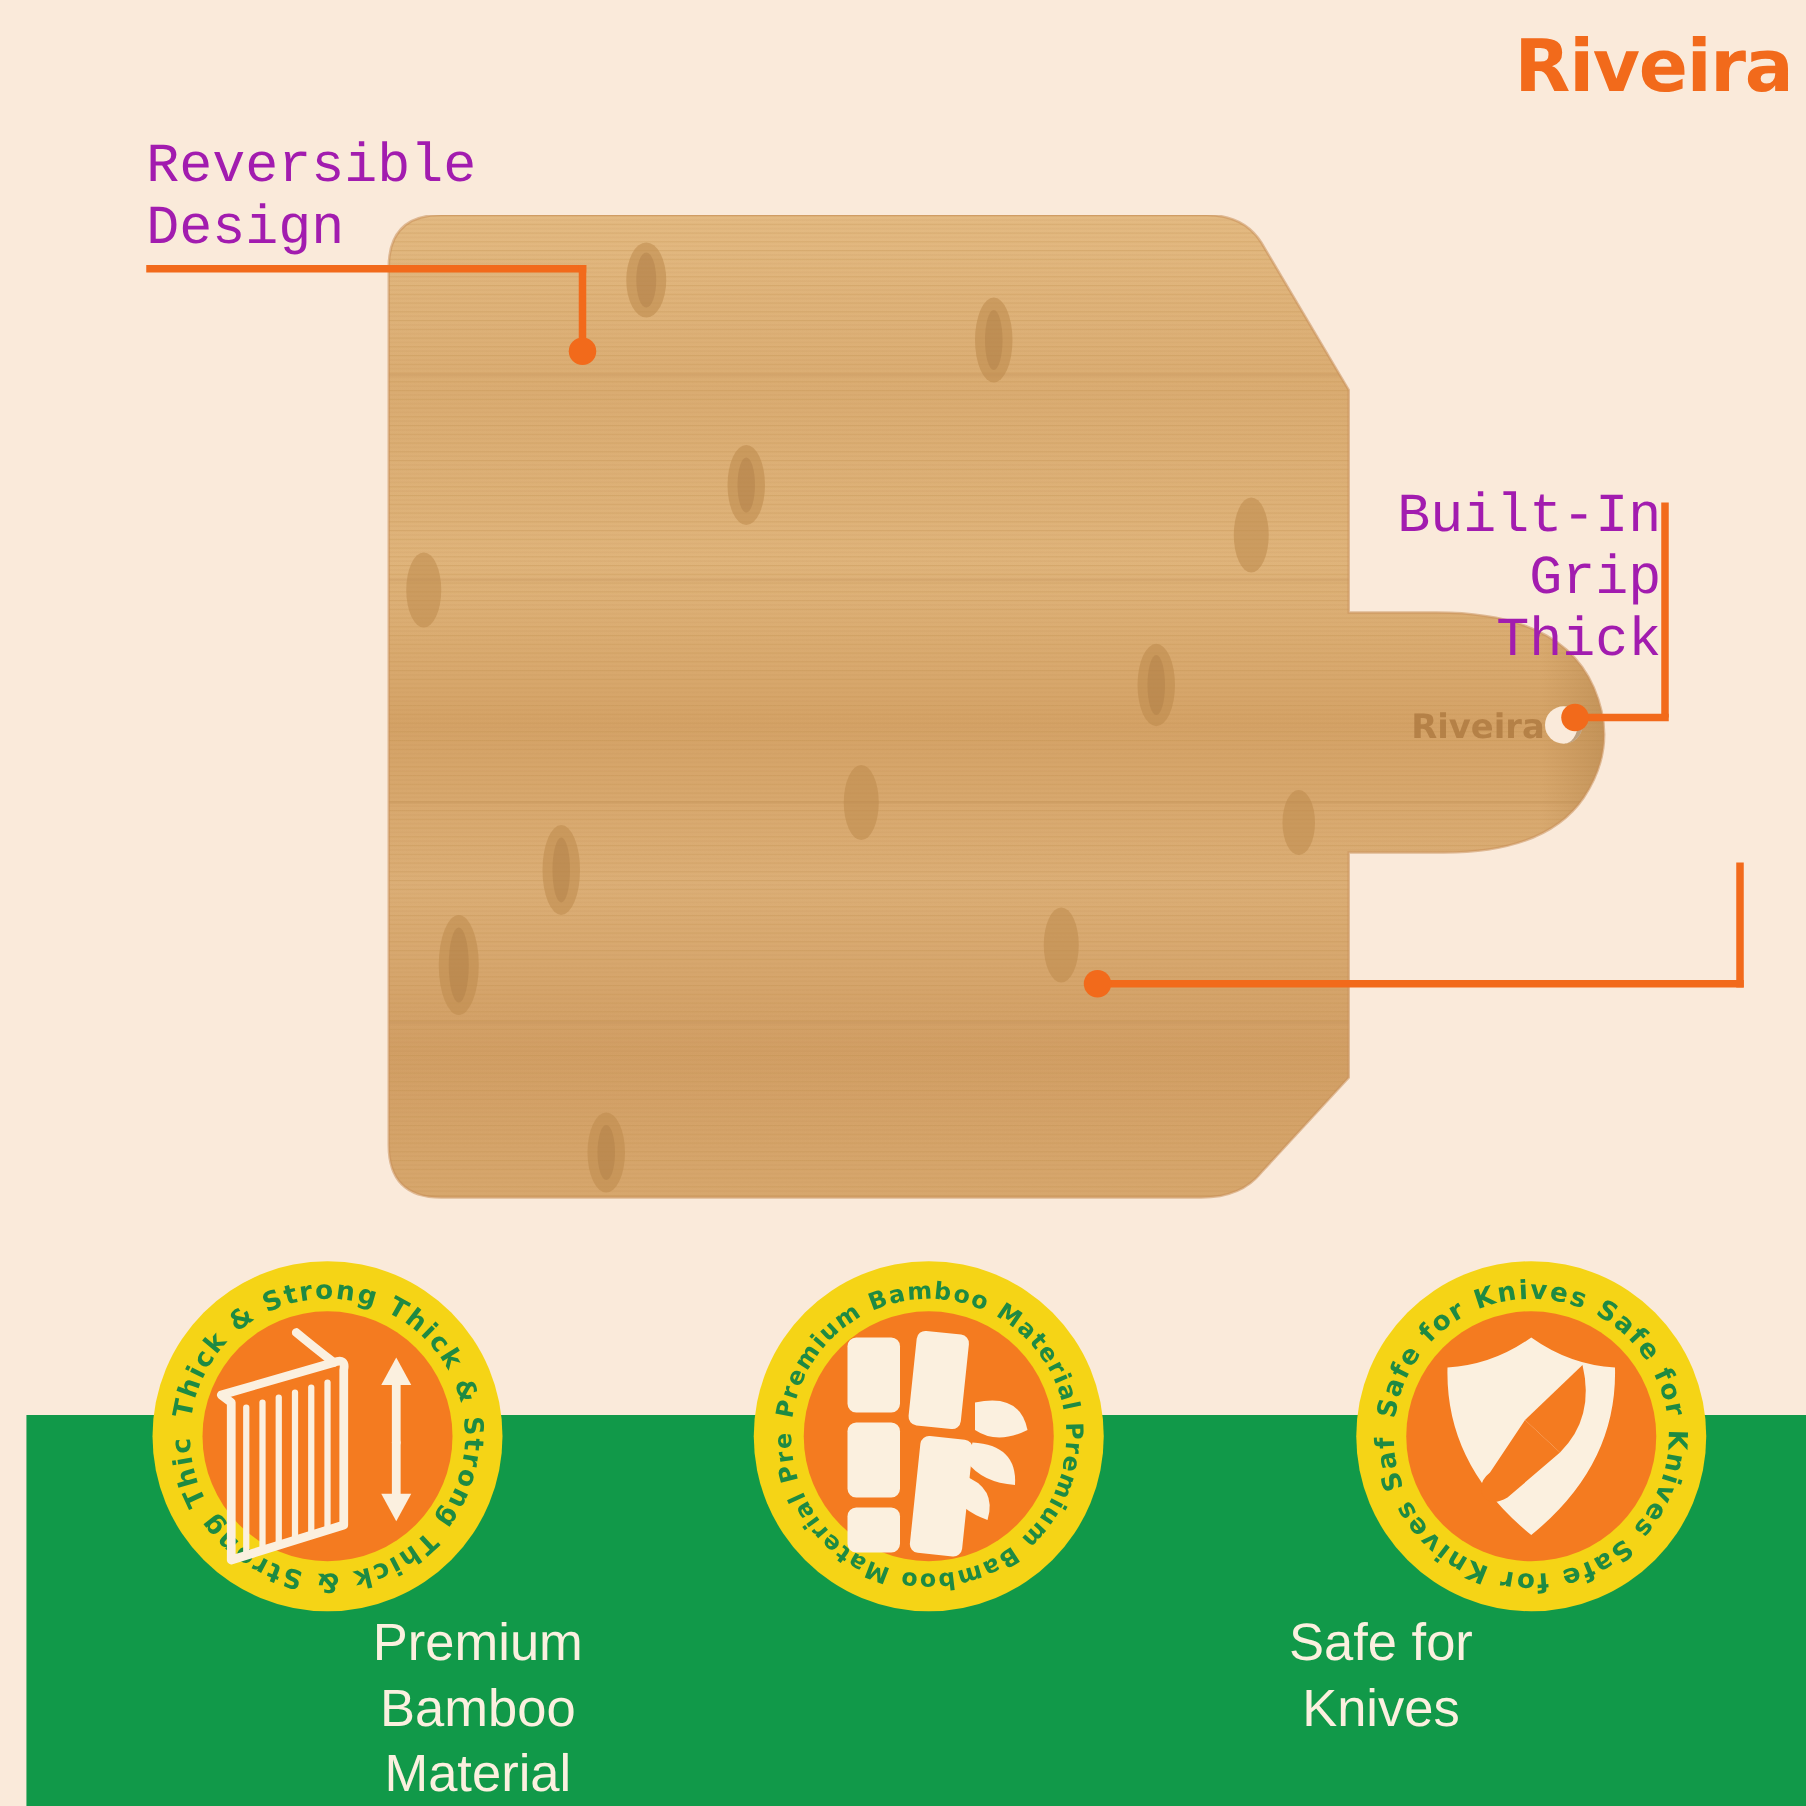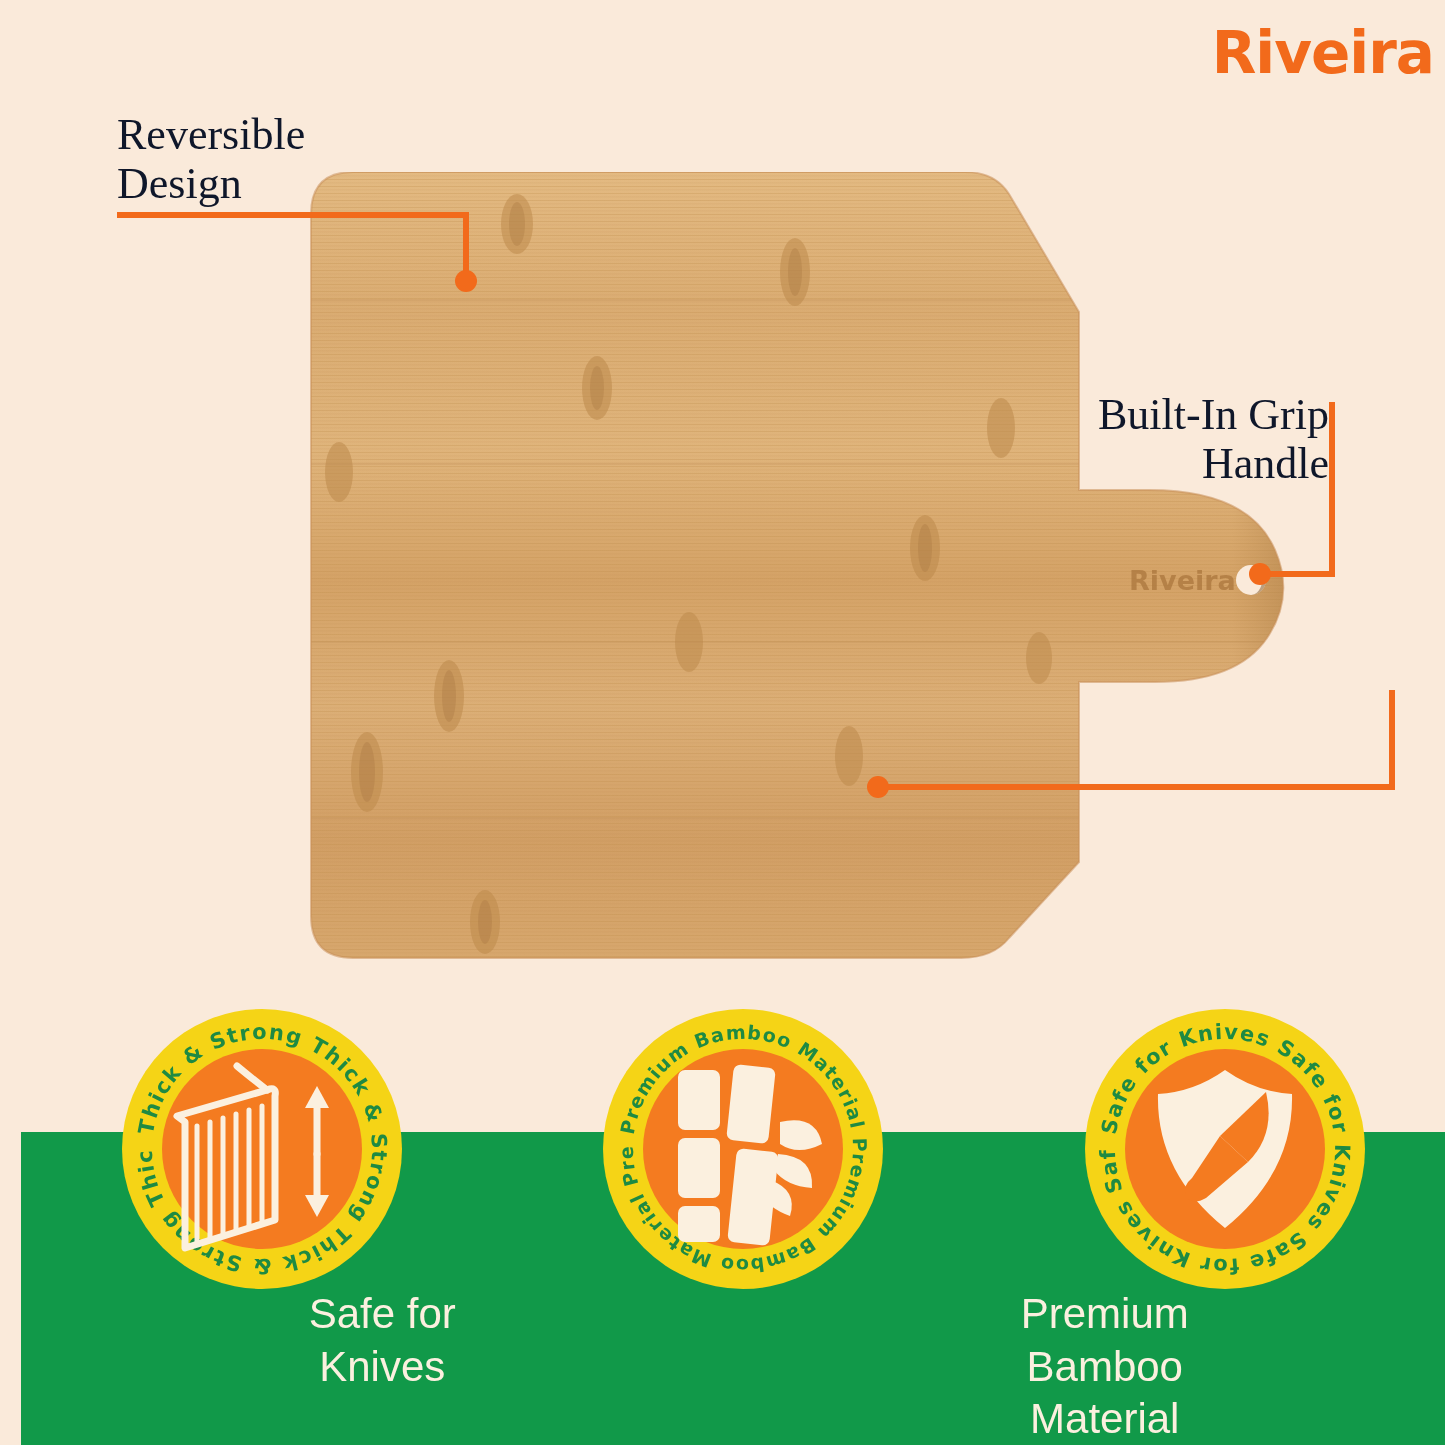--- a/index.html
+++ b/index.html
@@ -44,25 +44,25 @@
     font-weight: bold;
     color: #f26a1b;
     letter-spacing: -1px;
     font-family: "DejaVu Sans", sans-serif;
     line-height: 1;
   }
 
   
   .callout-text {
     position: absolute;
-    color: #0f172a;
+    color: #a21caf;
     font-size: 44px;
     line-height: 1.12;
     font-weight: 500;
-    font-family: Liberation Serif, serif;
+    font-family: Liberation Mono, monospace;
     white-space: pre-line;
   }
   .callout-reversible {
     left: 96px;
     top: 110px;
     text-align: left;
   }
   .callout-grip {
     left: 1040px;
     top: 390px;
@@ -292,21 +292,21 @@
     </svg>
   </div>
 
   <div class="callout-text callout-reversible">Reversible
 Design</div>
   <div class="lead lead-rev-h"></div>
   <div class="lead lead-rev-v"></div>
   <div class="lead-dot lead-rev-dot"></div>
 
   <div class="callout-text callout-grip">Built-In Grip
-Handle</div>
+Thick</div>
   <div class="lead lead-grip-v"></div>
   <div class="lead lead-grip-h"></div>
   <div class="lead-dot lead-grip-dot"></div>
 
   <div class="lead lead-wat-v"></div>
   <div class="lead lead-wat-h"></div>
   <div class="lead-dot lead-wat-dot"></div>
 
   <div class="badges">
 
@@ -380,19 +380,19 @@
         <g>
           <path d="M 145,66 Q 176,88 212,90 Q 214,168 145,224 Q 76,168 78,90 Q 114,88 145,66 Z" fill="#fbf0df"></path>
           <path d="M 186,88 Q 196,130 168,158 L 140,132 Z" fill="#f47b20"></path>
           <path d="M 140,132 L 168,158 L 126,194 Q 112,202 106,192 Q 102,182 112,174 Z" fill="#f47b20"></path>
         </g>
       </svg>
     </div>
   </div>
 
   <div class="captions">
+    <div class="caption">Premium Bamboo
+Material</div>
     <div class="caption">Safe for
 Knives</div>
-    <div class="caption">Premium Bamboo
-Material</div>
   </div>
 
 </div>
 
 </body></html>

